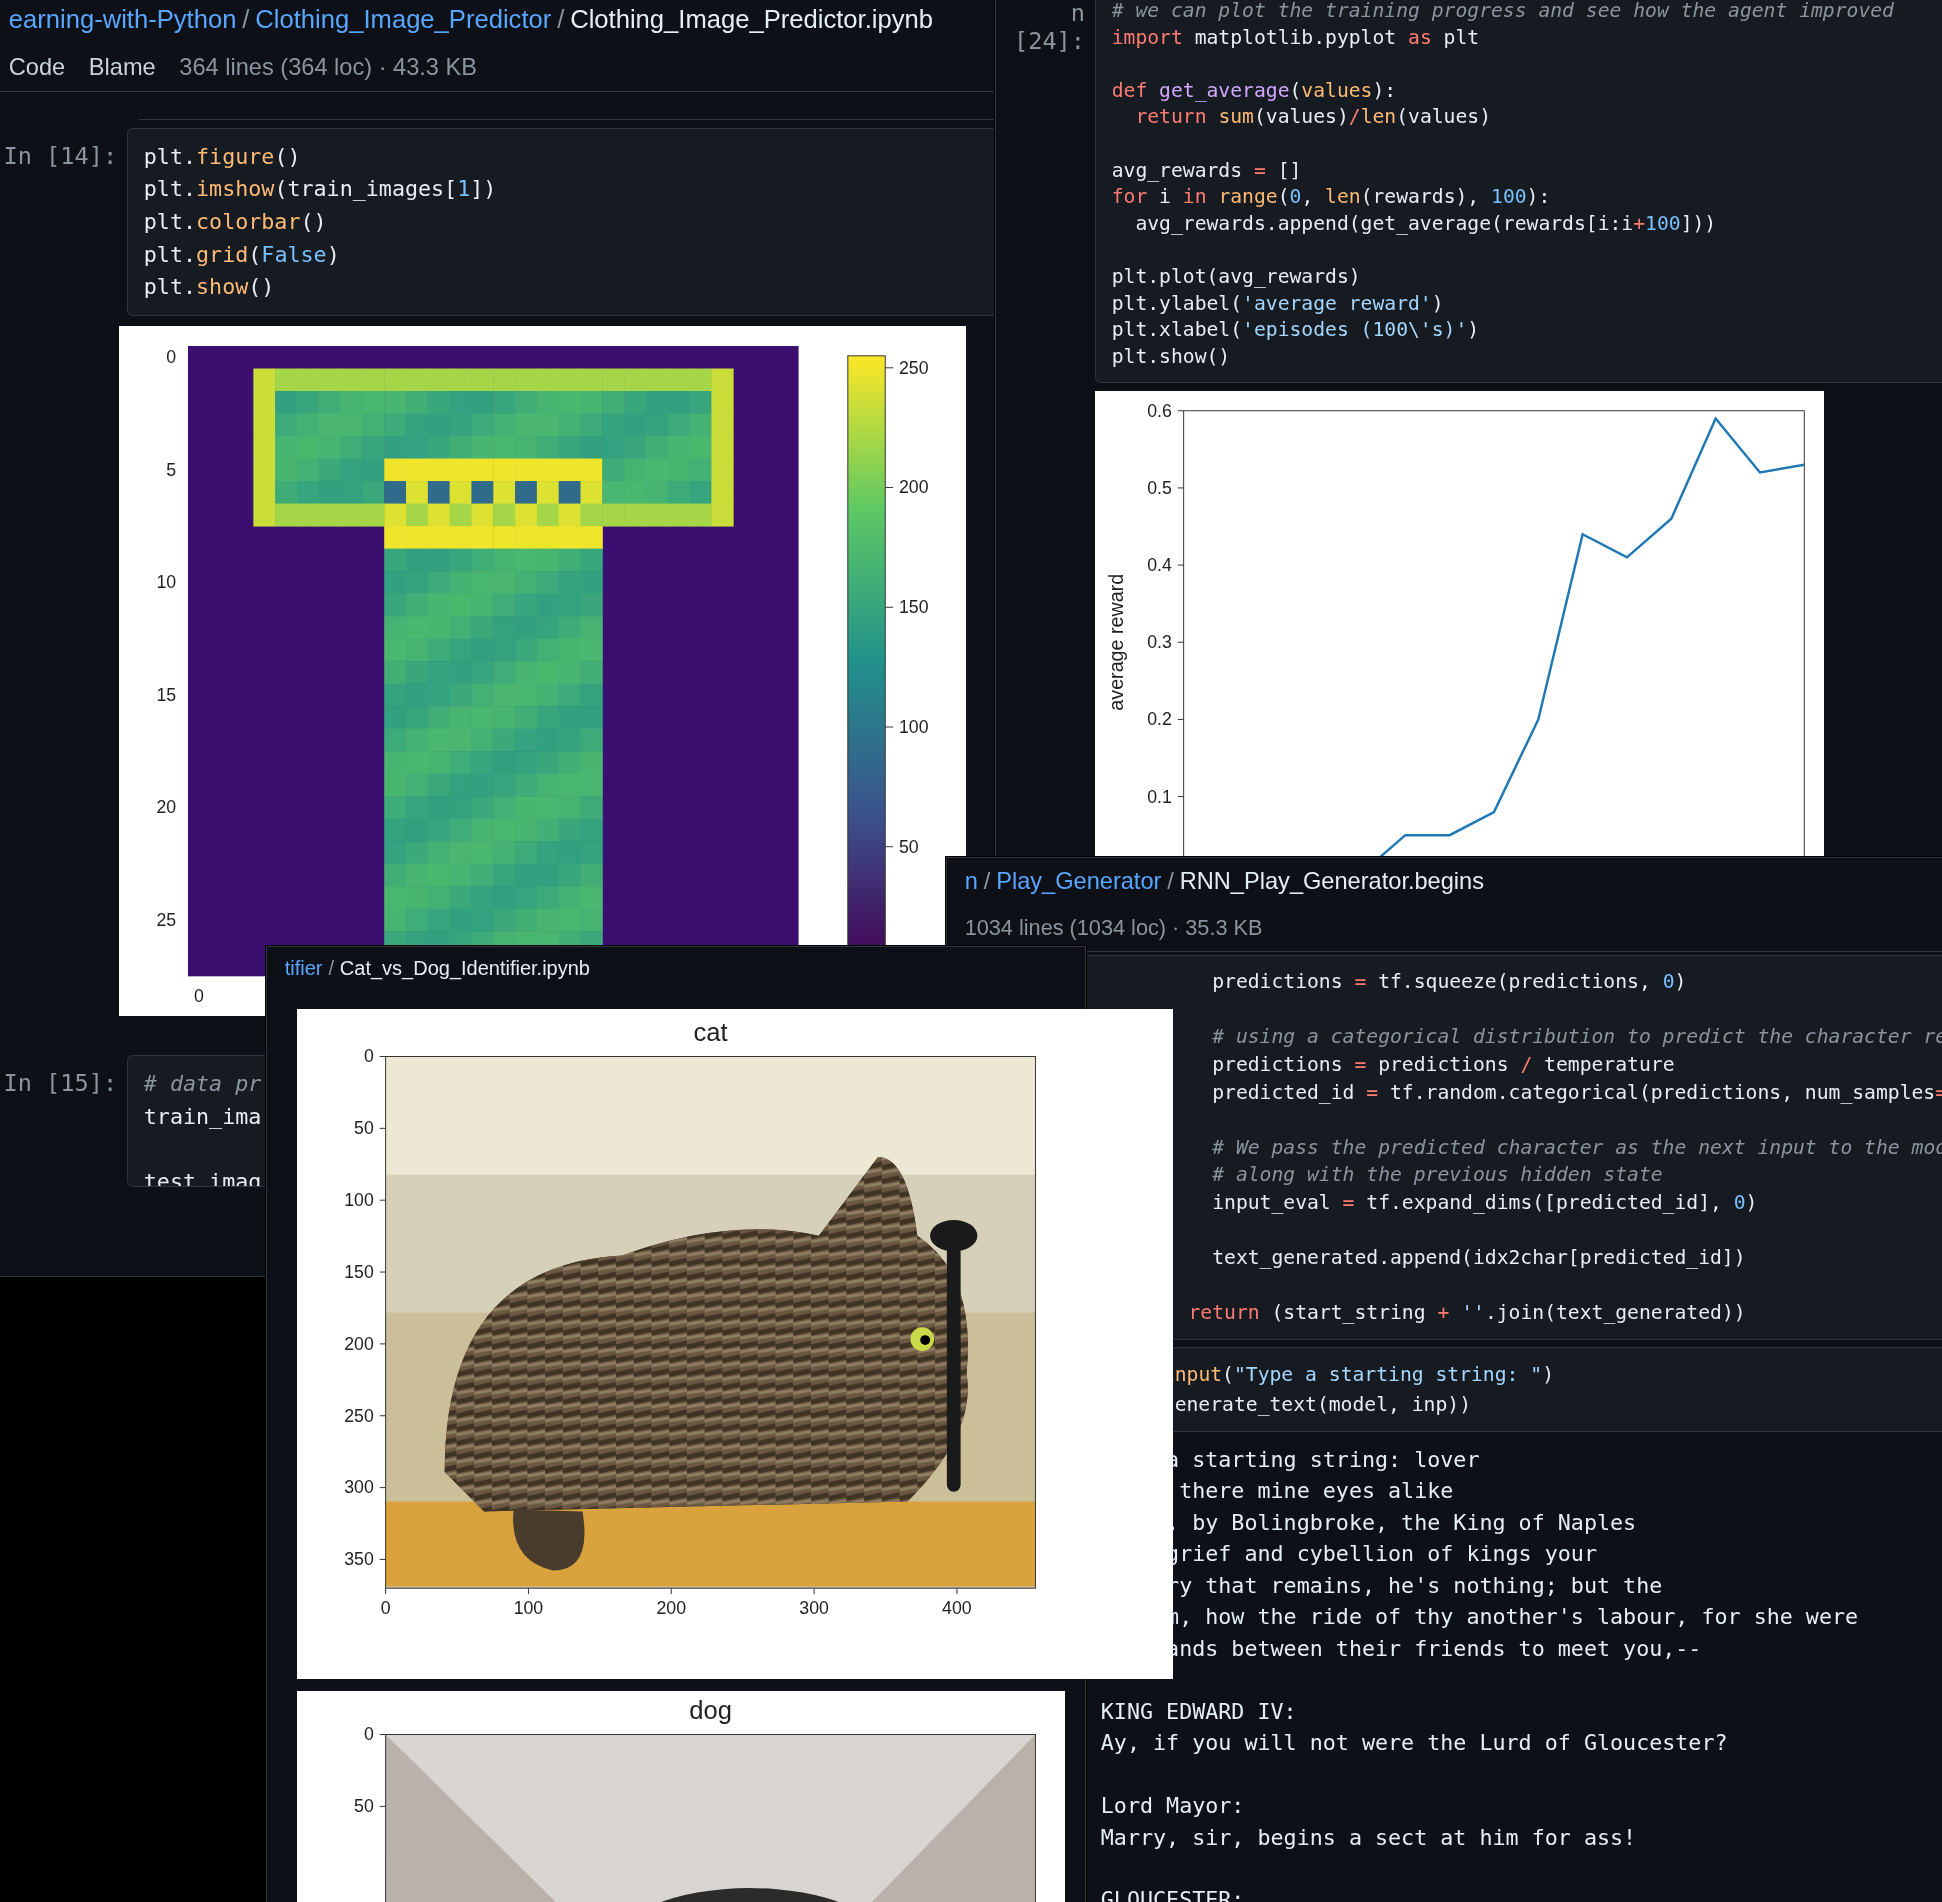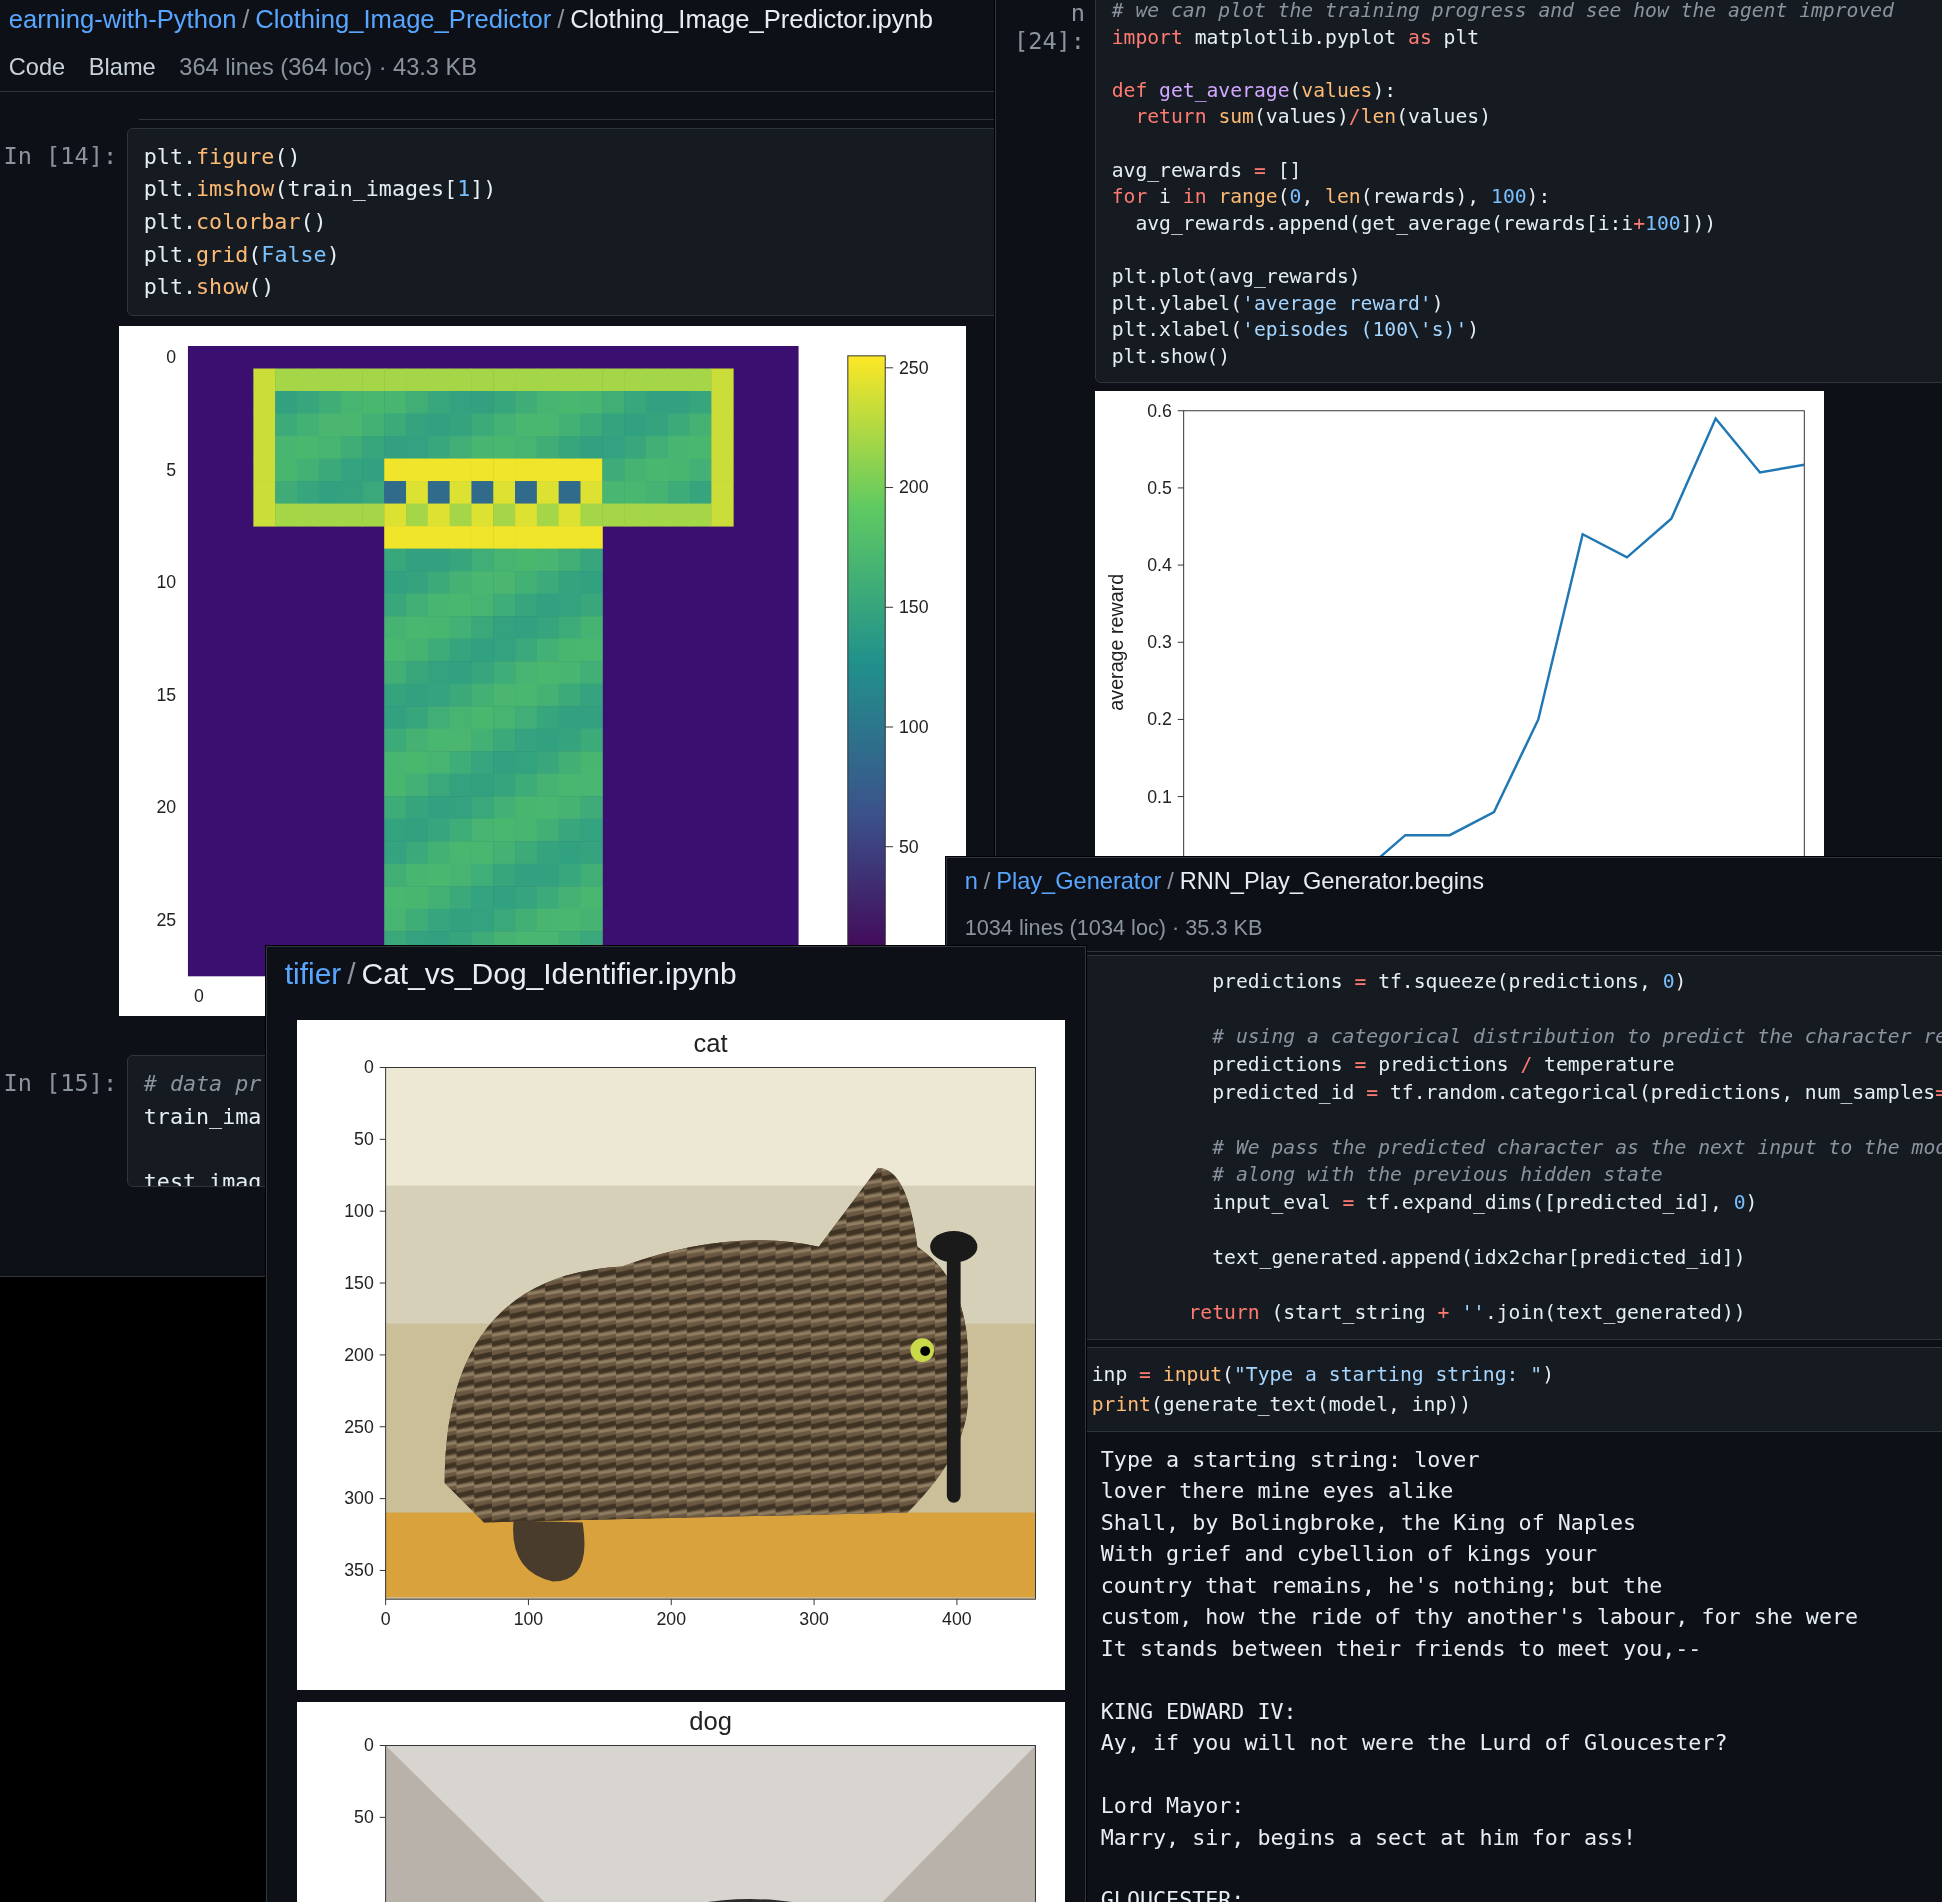--- a/index.html
+++ b/index.html
@@ -581,24 +581,24 @@
 Which hath two loves the purpose in the field.
 
 KING RICHARD II:
 Discomfortable counsel?
 
 LUCENTIO:
 That will I see the clouds y?</div>
 </div>
 
 <div class="window" style="left:266px;top:946px;width:818px;height:956px;">
-  <div class="breadcrumb" style="font-size:30px;">
+  <div class="breadcrumb" style="font-size:20px;">
     <a href="#">tifier</a><span class="sep">/</span><span class="cur">Cat_vs_Dog_Identifier.ipynb</span>
   </div>
-  <div class="out-img" style="margin:19.7px 0 0 29.6px;width:768px;height:670px;position:relative;">
+  <div class="out-img" style="margin:19.7px 0 0 29.6px;width:876px;height:670px;position:relative;">
     <svg width="768" height="670" viewBox="0 0 780 680" style="font-size:21px">
       <text class="pltitle" x="420" y="32">cat</text>
 
       <g>
         <rect x="90" y="48" width="660" height="540" fill="#cbbf9a"></rect>
         <rect x="90" y="48" width="660" height="260" fill="#d7d0b8"></rect>
         <rect x="90" y="48" width="660" height="120" fill="#ede8d4"></rect>
         <rect x="90" y="500" width="660" height="86" fill="#d9a23c"></rect>
 
         <path d="M150 470 Q150 260 330 250 Q440 210 530 230 L590 150 Q620 150 630 230 Q690 270 680 370 Q690 430 620 500 L190 510 Z" fill="#5b4a37"></path>

